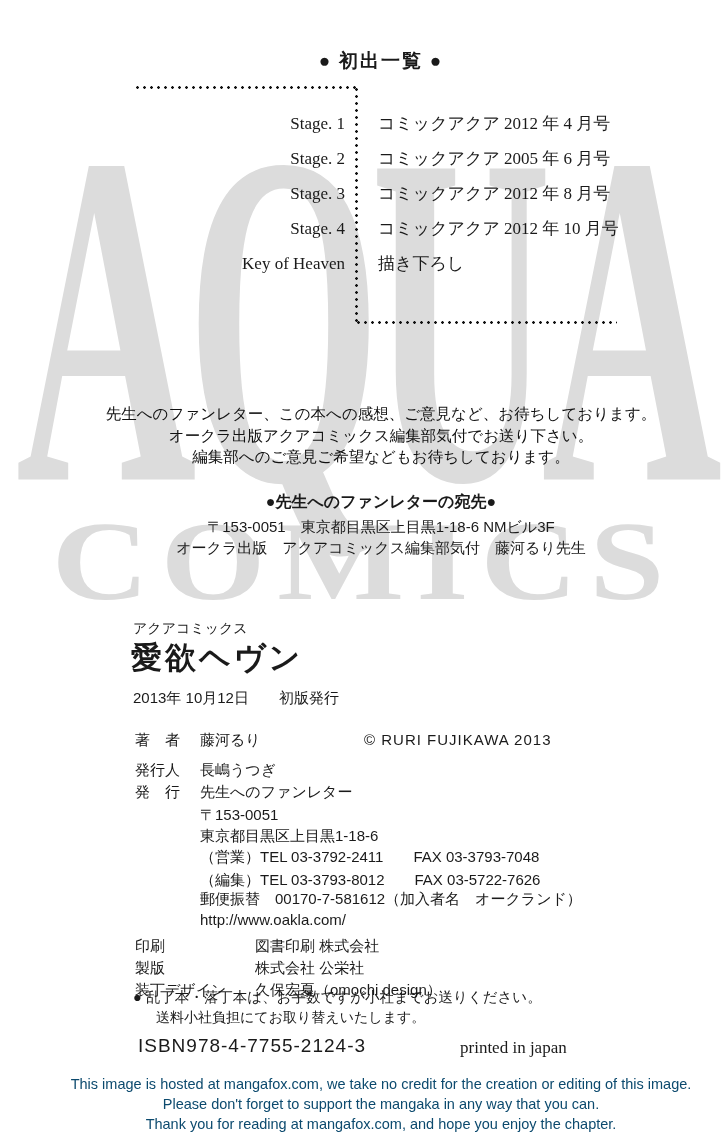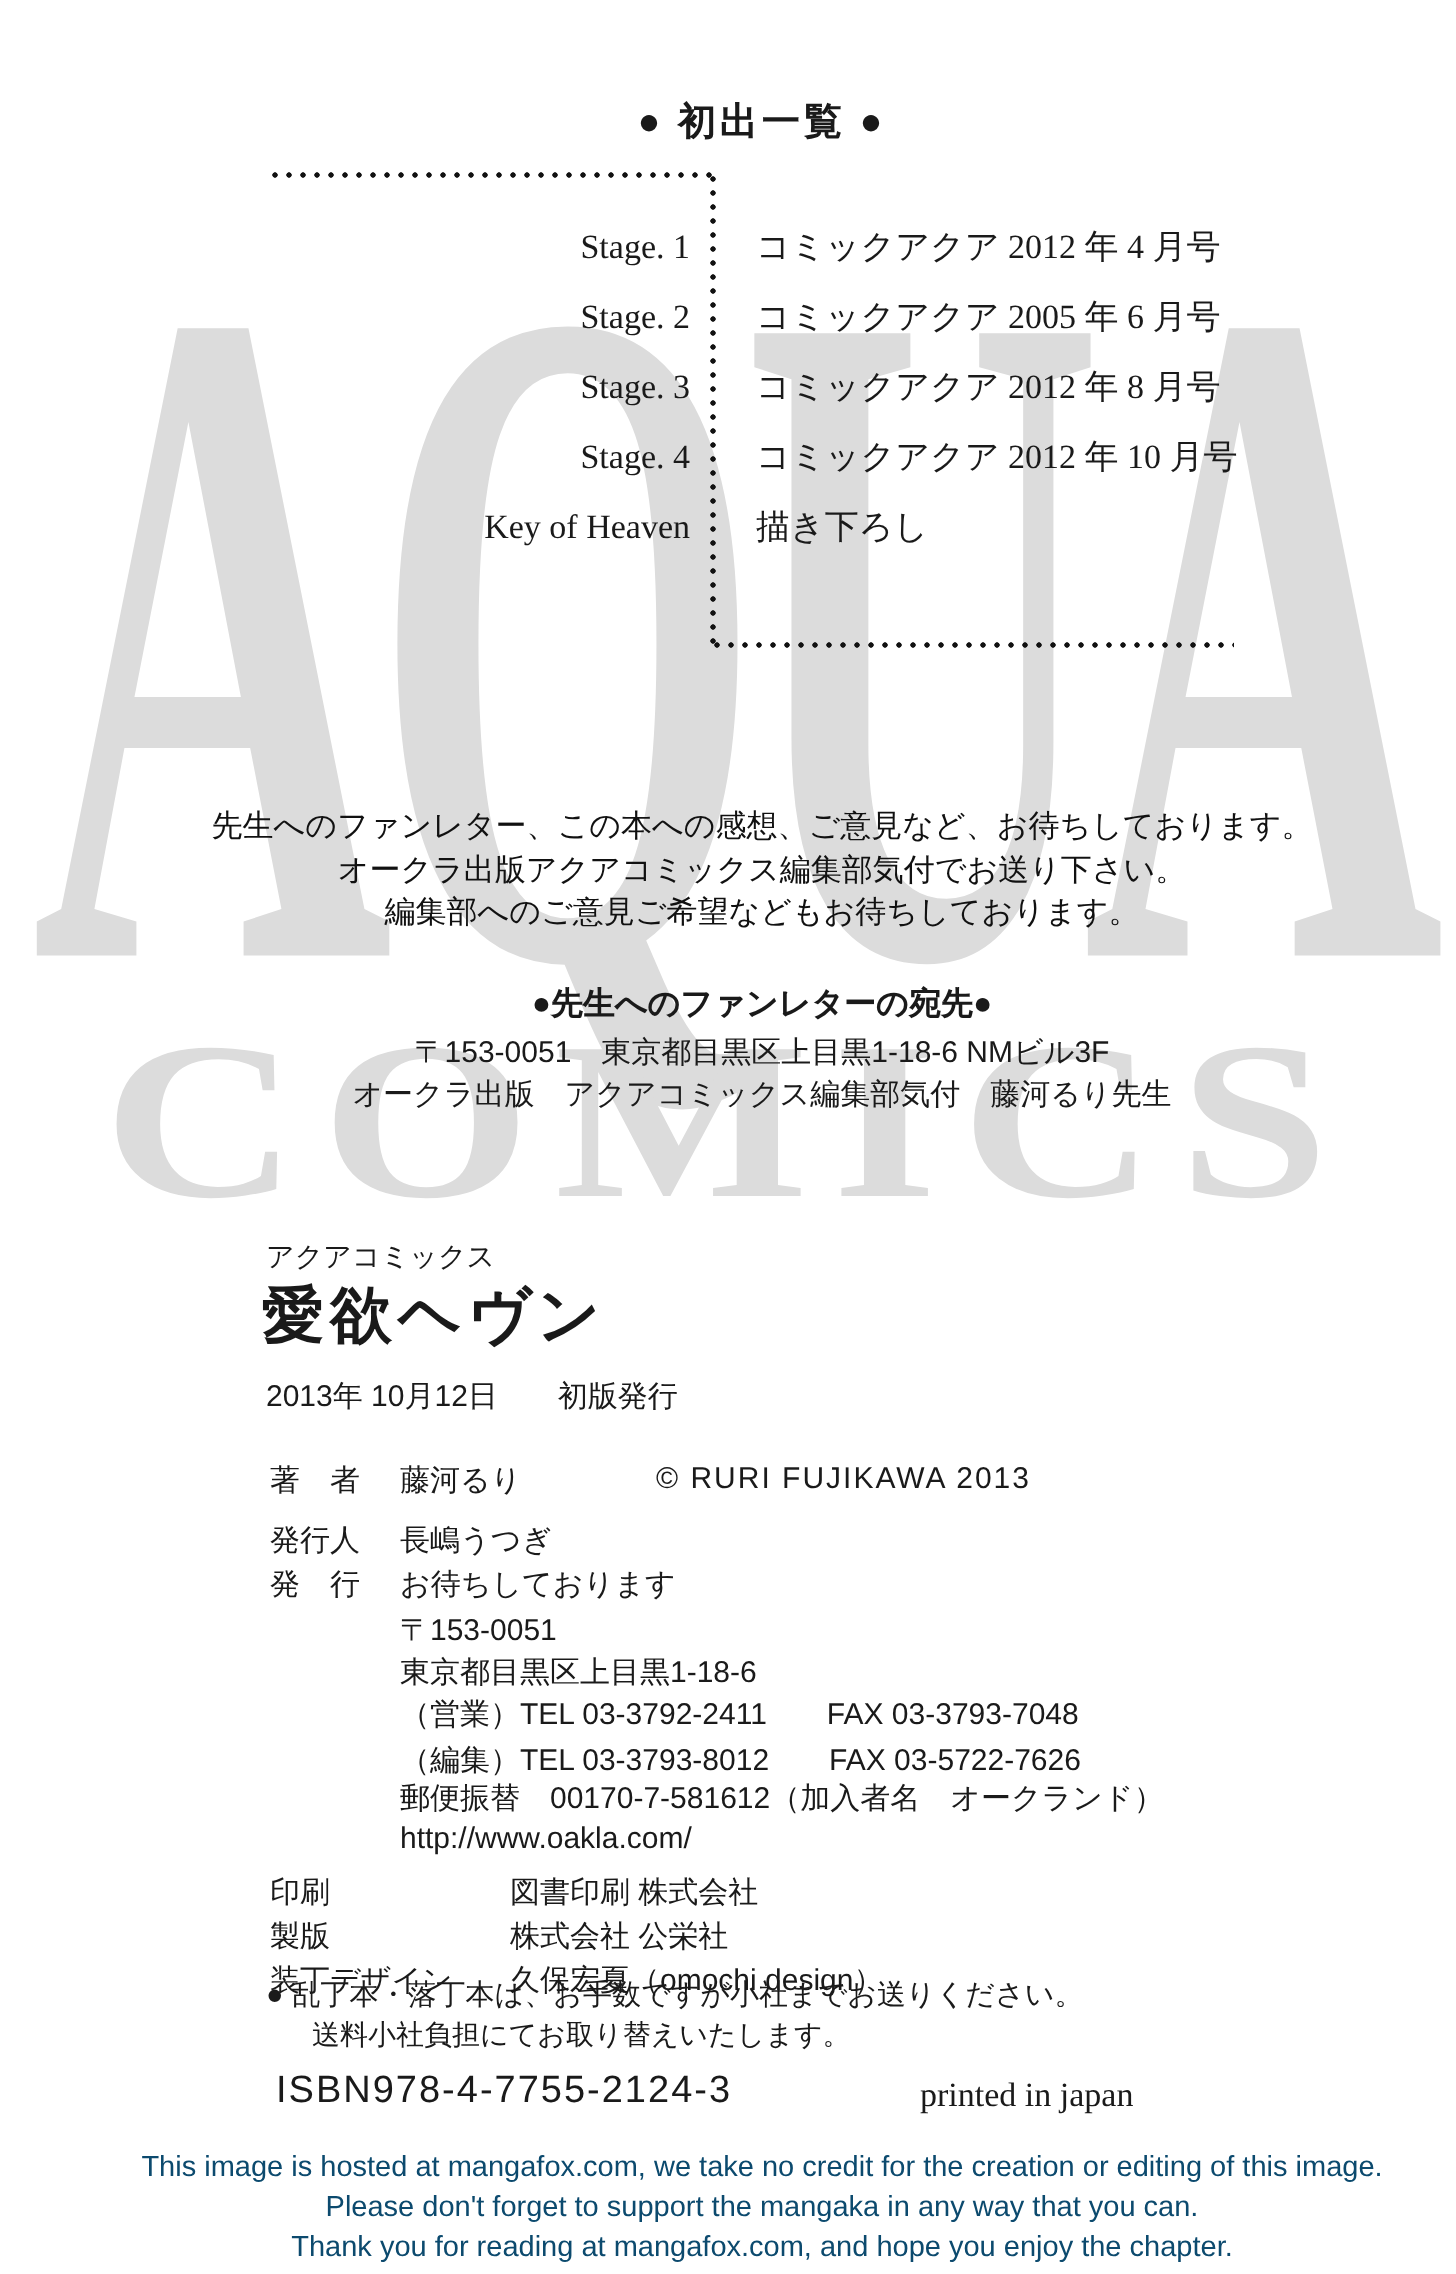--- a/index.html
+++ b/index.html
@@ -97,27 +97,27 @@
     <div>〒153-0051　東京都目黒区上目黒1-18-6 NMビル3F</div>
     <div>オークラ出版　アクアコミックス編集部気付　藤河るり先生</div>
   </div>
 
   <div class="abs imprint">アクアコミックス</div>
   <div class="abs serif book-title">愛欲ヘヴン</div>
   <div class="abs edition">2013年 10月12日　　初版発行</div>
 
   <div class="abs cred-label" style="top:731px;">著　者</div>
   <div class="abs cred-value" style="top:731px;">藤河るり</div>
-  <div class="abs cred-extra" style="top:731px;">© RURI  FUJIKAWA  2013</div>
+  <div class="abs cred-extra" style="top:731px;margin-left:36px;">© RURI  FUJIKAWA  2013</div>
 
   <div class="abs cred-label" style="top:761px;">発行人</div>
   <div class="abs cred-value" style="top:761px;">長嶋うつぎ</div>
 
   <div class="abs cred-label" style="top:783px;">発　行</div>
-  <div class="abs cred-value" style="top:783px;">お待ちしております</div>
+  <div class="abs cred-value" style="top:783px;">先生へのファンレター</div>
 
   <div class="abs pub-line" style="top:806px;">〒153-0051</div>
   <div class="abs pub-line" style="top:827px;">東京都目黒区上目黒1-18-6</div>
   <div class="abs pub-line" style="top:848px;">（営業）TEL 03-3792-2411　　FAX 03-3793-7048</div>
   <div class="abs pub-line" style="top:871px;">（編集）TEL 03-3793-8012　　FAX 03-5722-7626</div>
   <div class="abs pub-line" style="top:890px;">郵便振替　00170-7-581612（加入者名　オークランド）</div>
   <div class="abs pub-line" style="top:911px;">http://www.oakla.com/</div>
 
   <div class="abs prod-label" style="top:937px;">印刷</div>
   <div class="abs prod-value" style="top:937px;">図書印刷 株式会社</div>

